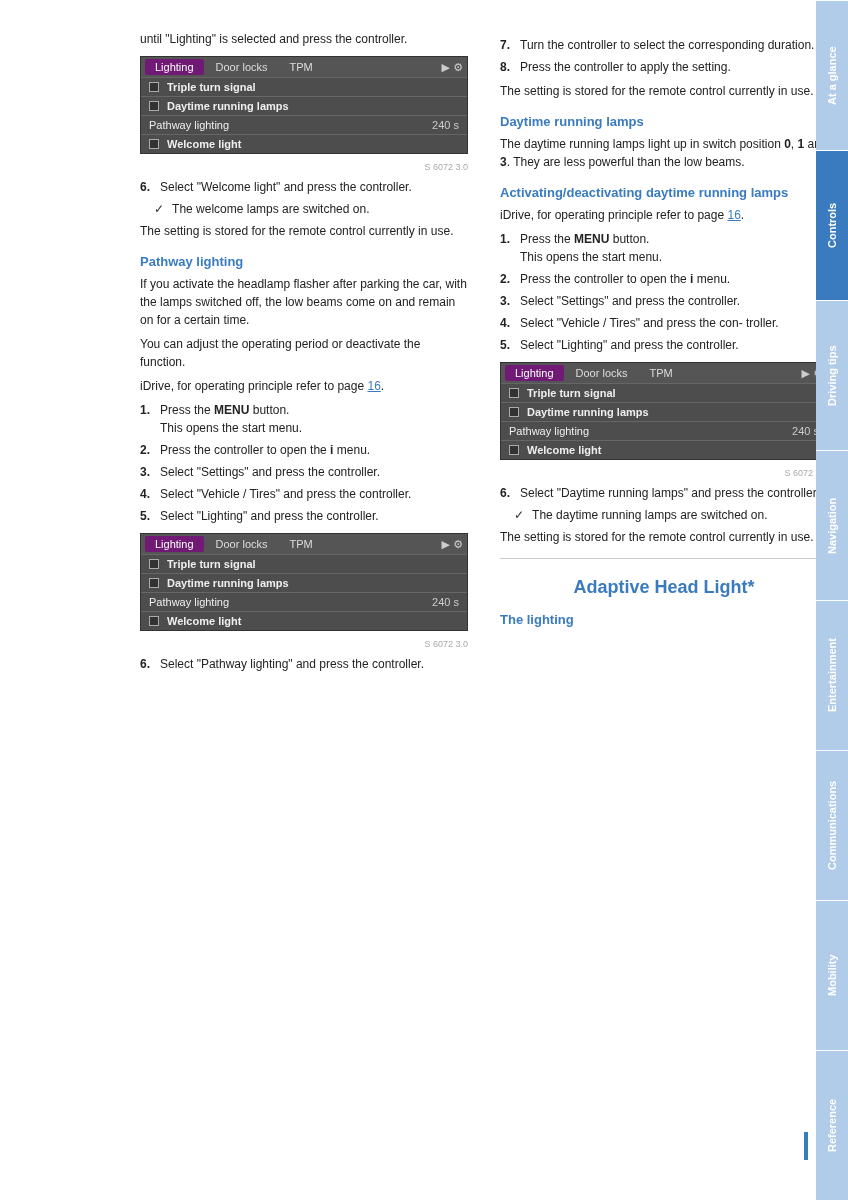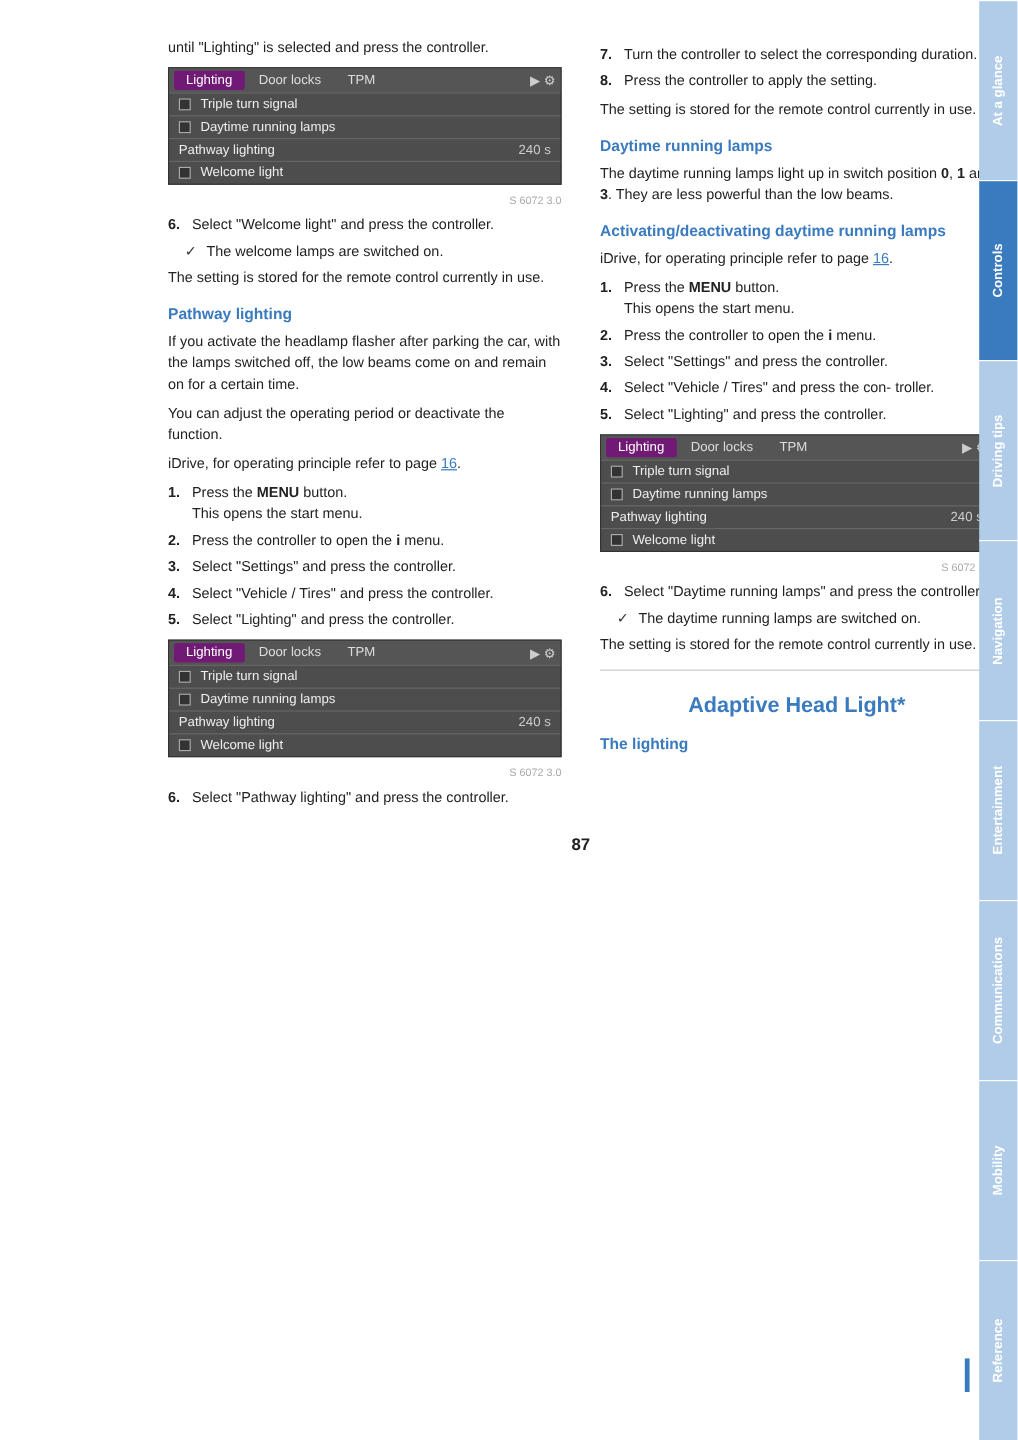--- a/index.html
+++ b/index.html
@@ -129,20 +129,21 @@
       color: #ccc;
       font-size: 11px;
     }
 
     .lighting-row {
       display: flex;
       align-items: center;
       padding: 3px 8px;
       border-top: 1px solid #666;
       font-size: 11px;
+      font-weight: bold;
     }
 
     .lighting-row .checkbox {
       width: 10px;
       height: 10px;
       border: 1px solid #aaa;
       background: #333;
       margin-right: 8px;
       display: inline-block;
       flex-shrink: 0;
@@ -443,21 +444,20 @@
         <hr class="divider-line">
 
         <div class="main-heading">Adaptive Head Light*</div>
 
         <div class="section-heading">The lighting</div>
 
 
       </div>
     </div>
 
-    <div class="page-number">87</div>
     <div class="page-marker"></div>
   </div>
 
   <div class="sidebar-tabs">
     <div class="tab-item">At a glance</div>
     <div class="tab-item active">Controls</div>
     <div class="tab-item">Driving tips</div>
     <div class="tab-item">Navigation</div>
     <div class="tab-item">Entertainment</div>
     <div class="tab-item">Communications</div>

